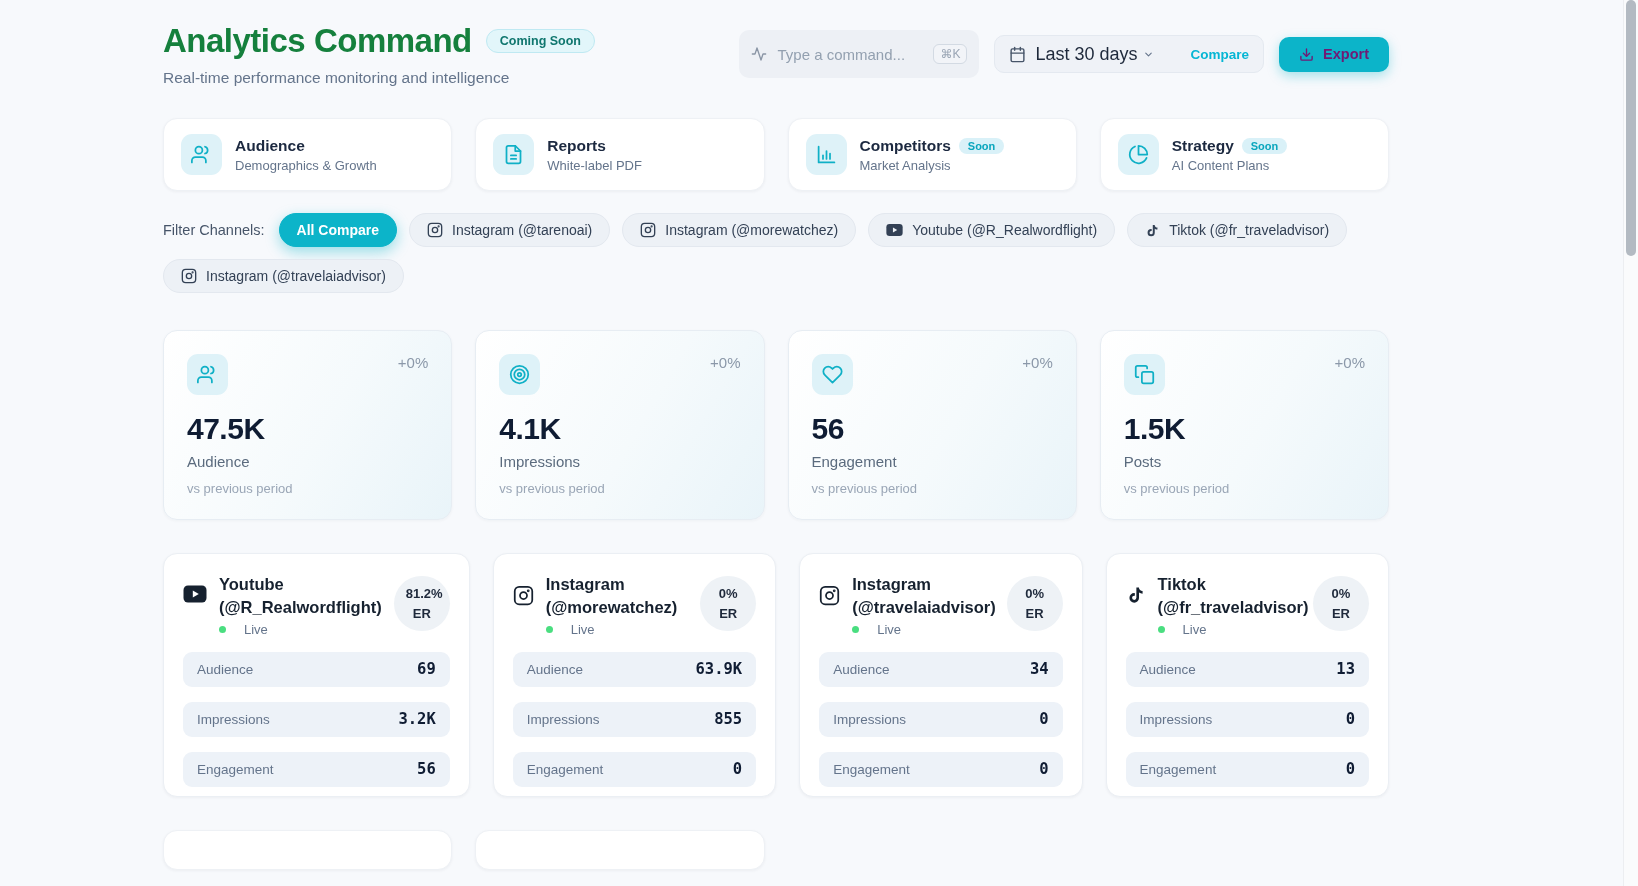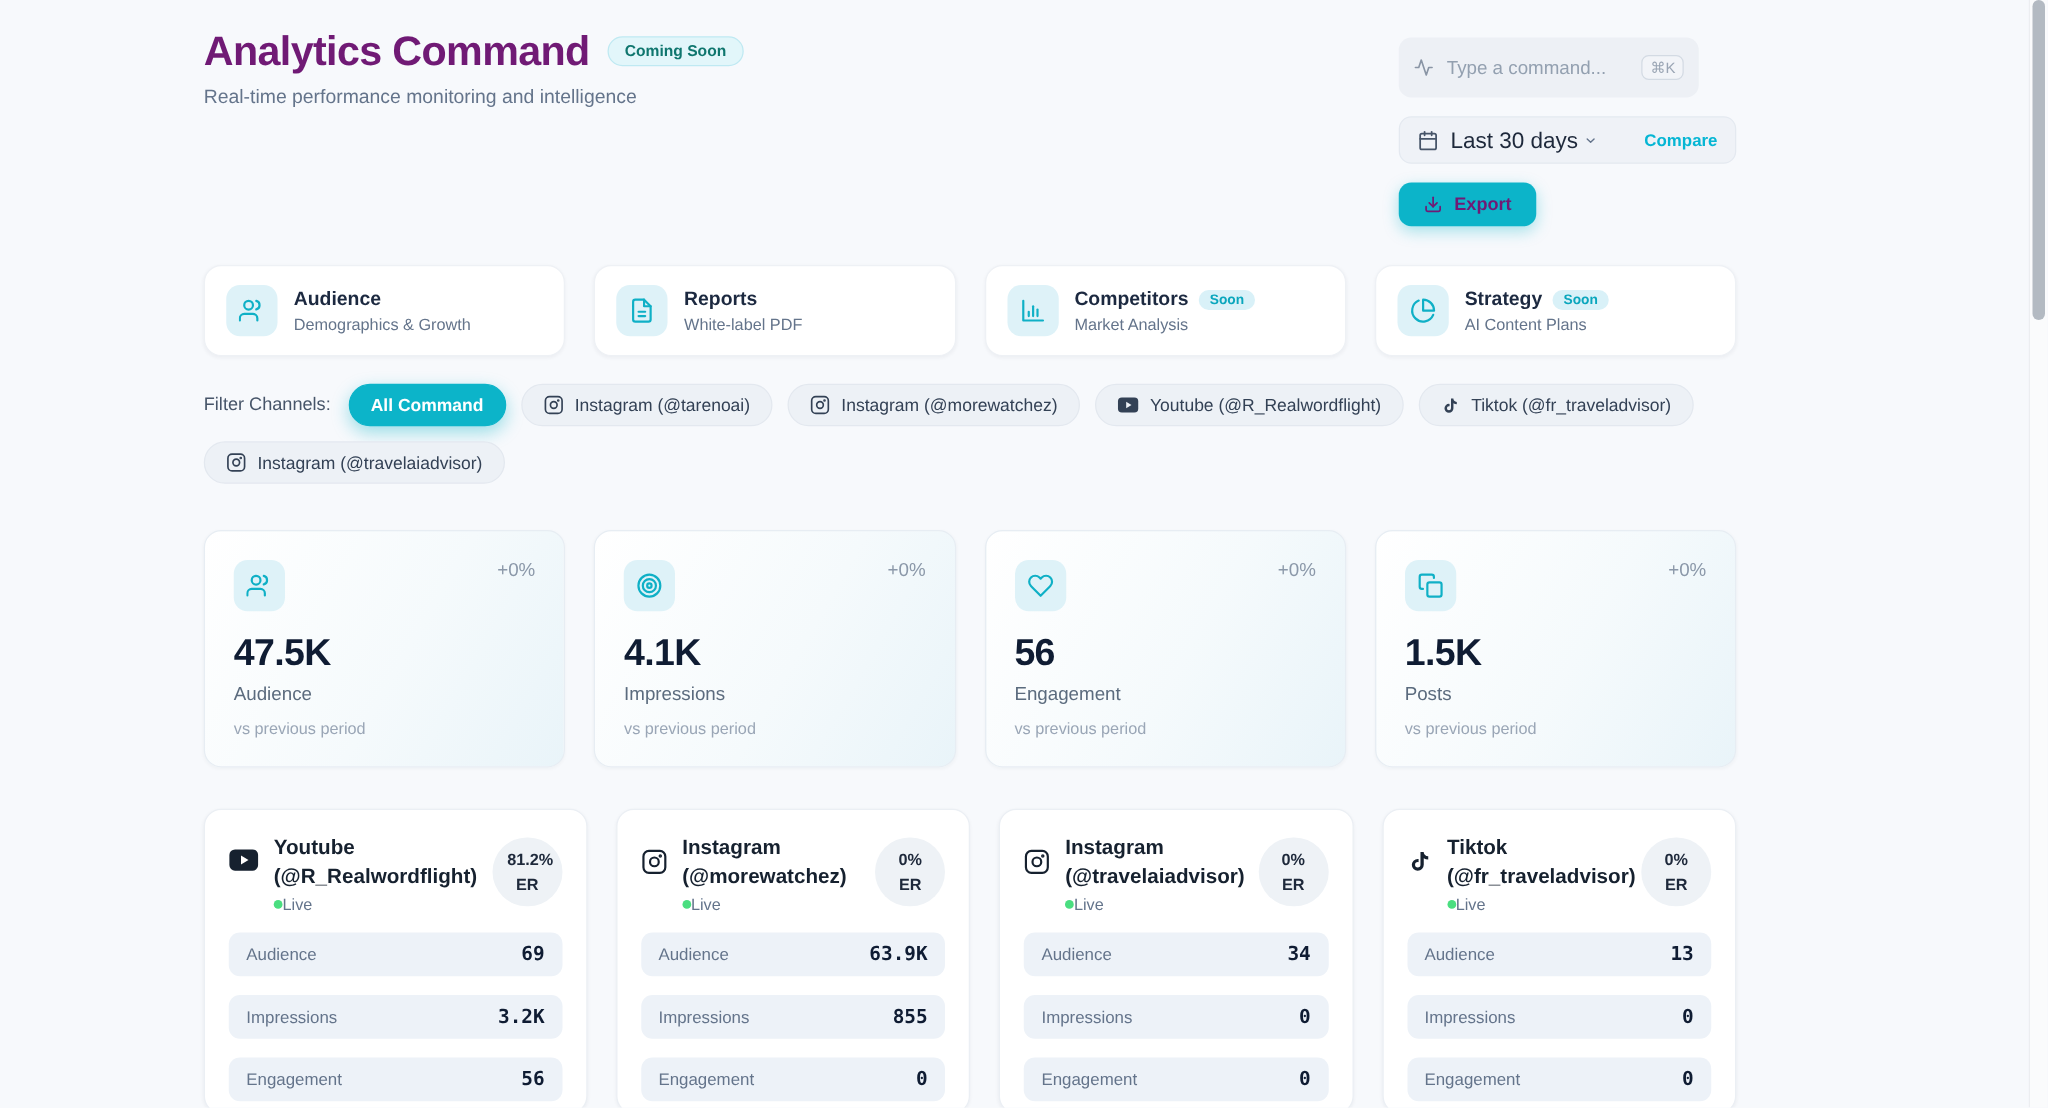--- a/index.html
+++ b/index.html
@@ -8,29 +8,29 @@
     background:#f7f9fc;
     font-family:"Liberation Sans", sans-serif;
     color:#1e293b;
     position:relative;
   }
   .page { width:1226px; margin-left:163px; padding-top:22px; }
 
   
   .header-row { display:flex; justify-content:space-between; align-items:flex-start; }
   .title-line { display:flex; align-items:center; gap:14px; }
-  h1 { font-size:33px; font-weight:700; color:#701a75; letter-spacing:-.5px; }
+  h1 { font-size:33px; font-weight:700; color:#15803d; letter-spacing:-.5px; }
   .coming-soon {
     font-size:12.5px; font-weight:700; color:#0f766e;
     background:#e2f6fa; border:1px solid #bfe9f2;
     padding:4px 13px; border-radius:999px; white-space:nowrap;
   }
   .subtitle { margin-top:9px; font-size:15.5px; color:#64748b; }
 
-  .controls { display:flex; align-items:flex-start; gap:15px; margin-top:8px;flex-direction:column; }
+  .controls { display:flex; align-items:center; gap:15px; margin-top:8px; }
   .cmd-box {
     display:flex; align-items:center; gap:10px;
     background:#edf0f5; border-radius:10px; height:48px; width:240px; padding:0 12px;
     color:#8a95a5;
   }
   .cmd-box input {
     border:none; outline:none; background:transparent; flex:1; min-width:0;
     font-size:15px; color:#334155; font-family:"Liberation Sans", sans-serif;
   }
   .cmd-box input::placeholder { color:#93a0b0; }
@@ -104,21 +104,21 @@
   
   .channels { margin-top:33px; }
   .chan-card {
     background:#fff; border:1px solid #ebeff4; border-radius:14px; padding:19px 19px 9px;
     box-shadow:0 1px 3px rgba(30,41,59,.05);
   }
   .chan-head { display:flex; align-items:flex-start; gap:12px; }
   .chan-plat-icon { color:#16212f; margin-top:12px; display:flex; flex:none; }
   .chan-title-wrap { flex:1; min-width:0; }
   .chan-title { font-size:16.5px; font-weight:700; color:#16212f; line-height:1.38; max-width:165px; }
-  .chan-live { display:flex; align-items:center; gap:0; margin-top:3px; font-size:13px; color:#64748b; }
+  .chan-live { display:flex; align-items:center; gap:18px; margin-top:3px; font-size:13px; color:#64748b; }
   .dot { width:7px; height:7px; border-radius:50%; background:#4ade80; flex:none; }
   .er-badge {
     background:#eef2f6; border-radius:999px; padding:8px 12px; text-align:center;
     font-size:13px; font-weight:700; color:#1e293b; line-height:1.5;
     max-width:56px; flex:none; margin-top:3px;
   }
   .metric-row {
     background:#edf2f8; border-radius:9px; height:35px; padding:0 14px;
     display:flex; align-items:center; justify-content:space-between; margin-top:15px;
   }
@@ -268,21 +268,21 @@
             <span class="badge-soon">Soon</span>
           </div>
         <div class="s">AI Content Plans</div>
       </div>
     </div>
   </div>
 
   <div class="filters">
     <span class="filters-label">Filter Channels:</span>
 
-    <span class="pill active">All Command</span>
+    <span class="pill active">All Compare</span>
 
     <span class="pill">
       <span class="picon">
         <svg width="16" height="16" viewBox="0 0 24 24" fill="none" stroke="currentColor" stroke-width="2" stroke-linecap="round" stroke-linejoin="round">
             <rect x="2" y="2" width="20" height="20" rx="5"></rect>
             <circle cx="12" cy="12" r="4"></circle>
             <circle cx="17.4" cy="6.6" r="0.6" fill="currentColor"></circle>
           </svg>
       </span>
       <span>Instagram (@tarenoai)</span>

